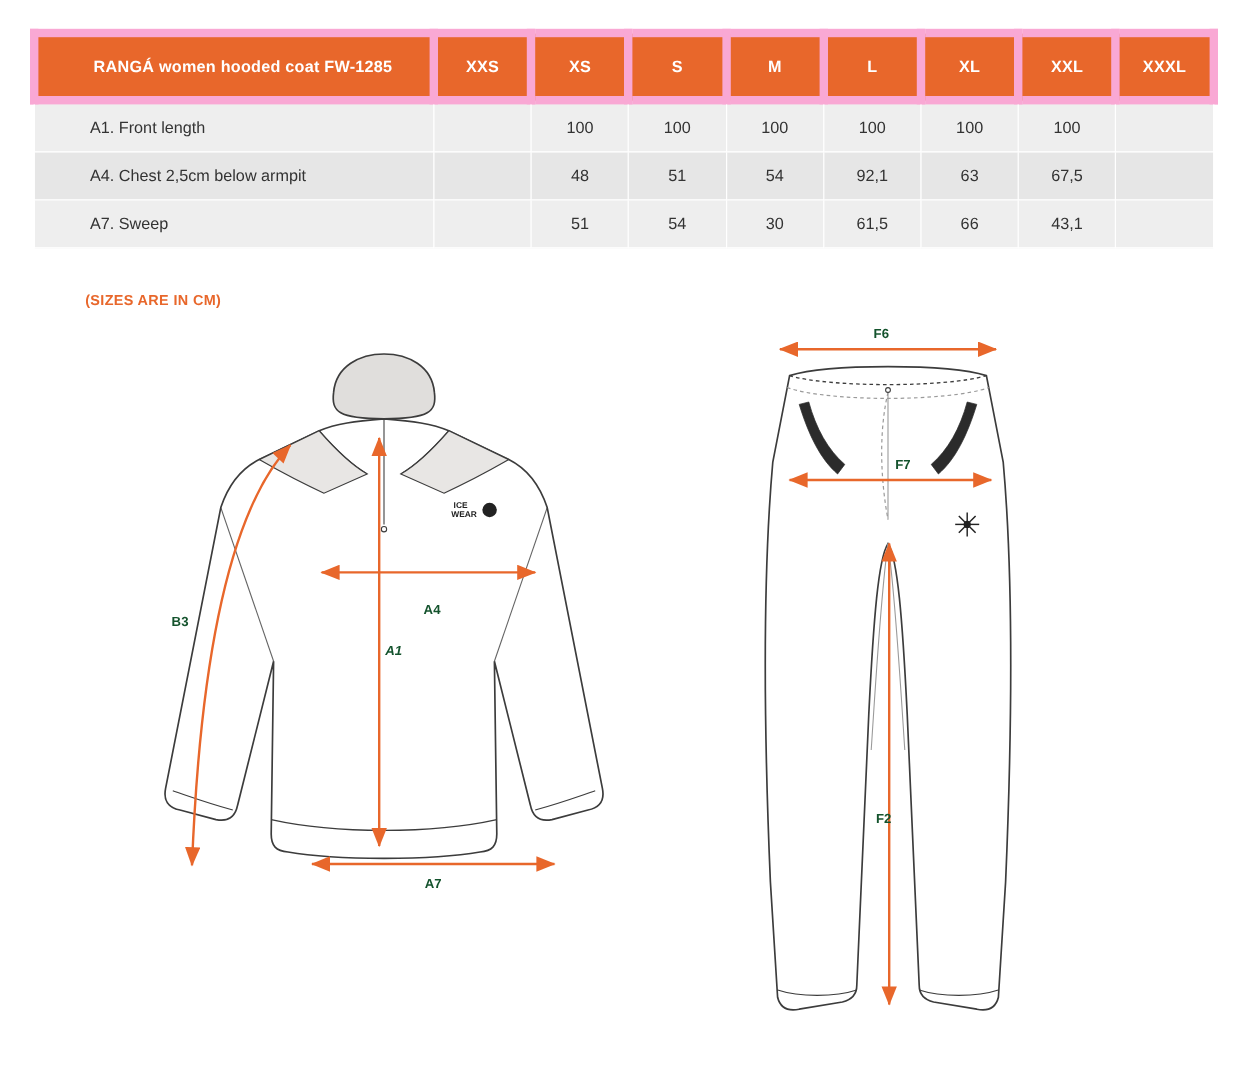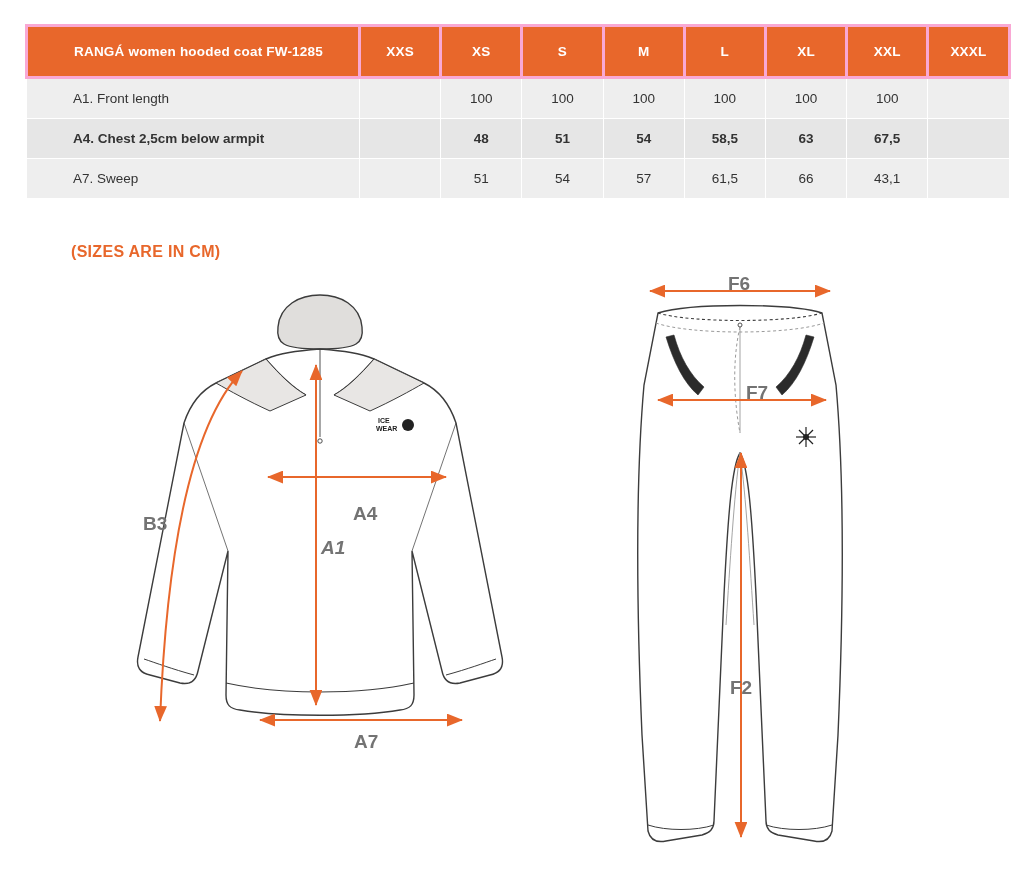--- a/index.html
+++ b/index.html
@@ -32,21 +32,21 @@
   table.size-table col.size-col  { width: 81.2px; }
 
   table.size-table thead th {
     background: #e8672b;
     color: #ffffff;
     font-size: 13.5px;
     font-weight: bold;
     height: 47px;
     text-align: center;
     vertical-align: middle;
-    border: 3px solid #f9a8d4;
+    border: 7px solid #f9a8d4;
     letter-spacing: 0.2px;
   }
   table.size-table thead th.label-head {
     text-align: left;
     padding-left: 46px;
     font-size: 13.5px;
   }
   table.size-table tbody td {
     height: 37px;
     font-size: 13.5px;
@@ -56,29 +56,28 @@
     border: 1px solid #ffffff;
     color: #333333;
   }
   table.size-table tbody td.row-label {
     text-align: left;
     padding-left: 46px;
     background: #eeeeee;
   }
   table.size-table tbody tr.alt td {
     background: #e6e6e6;
-    font-weight: bold;
   }
 
   .units-note {
     position: absolute;
     left: 71px;
     top: 243px;
     color: #e8672b;
-    font-size: 16px;
+    font-size: 12px;
     font-weight: bold;
     letter-spacing: 0.3px;
   }
 
   
   .figures {
     position: absolute;
     left: 0;
     top: 265px;
     width: 1034px;
@@ -86,22 +85,22 @@
   }
   .figure {
     position: absolute;
     top: 0;
   }
   .figure.jacket { left: 120px; }
   .figure.pants  { left: 600px; }
 
   .fig-label {
     position: absolute;
-    color: #737373;
-    font-size: 19px;
+    color: #14532d;
+    font-size: 11px;
     font-weight: bold;
     font-family: "Liberation Sans", sans-serif;
   }
 </style>
 </head>
 <body>
 
 <div class="table-wrap">
   <table class="size-table">
     <colgroup>
@@ -139,31 +138,31 @@
         <td>100</td>
         <td>100</td>
         <td></td>
       </tr>
       <tr class="alt">
         <td class="row-label">A4. Chest 2,5cm below armpit</td>
         <td></td>
         <td>48</td>
         <td>51</td>
         <td>54</td>
-        <td>58,5</td>
+        <td>92,1</td>
         <td>63</td>
         <td>67,5</td>
         <td></td>
       </tr>
       <tr>
         <td class="row-label">A7. Sweep</td>
         <td></td>
         <td>51</td>
         <td>54</td>
-        <td>57</td>
+        <td>30</td>
         <td>61,5</td>
         <td>66</td>
         <td>43,1</td>
         <td></td>
       </tr>
     </tbody>
   </table>
 </div>
 
 <div class="units-note">(SIZES ARE IN CM)</div>

